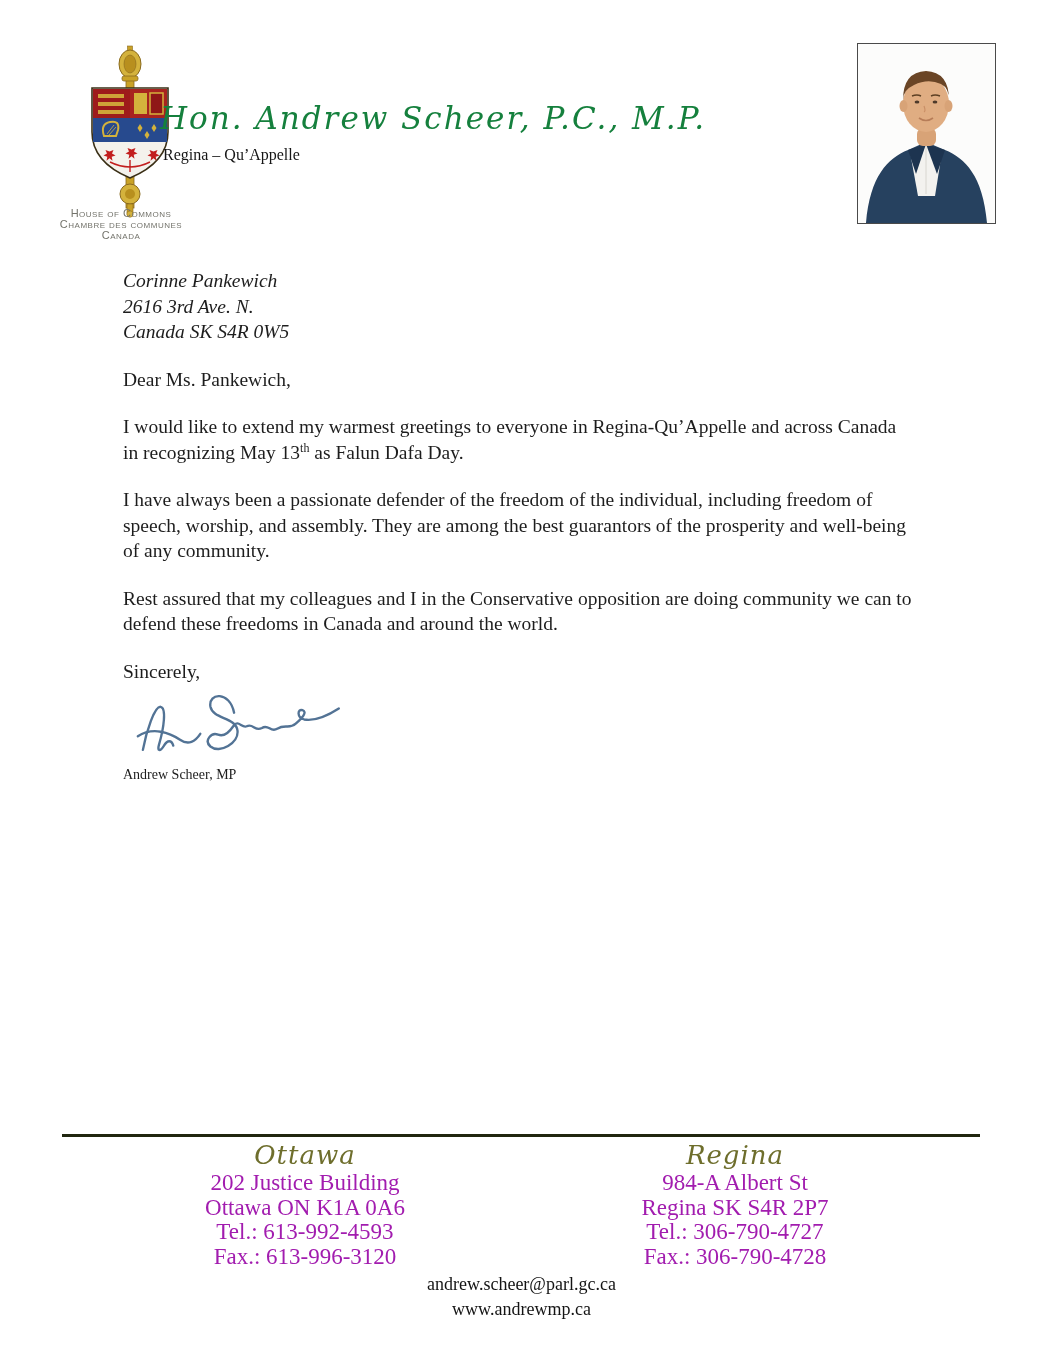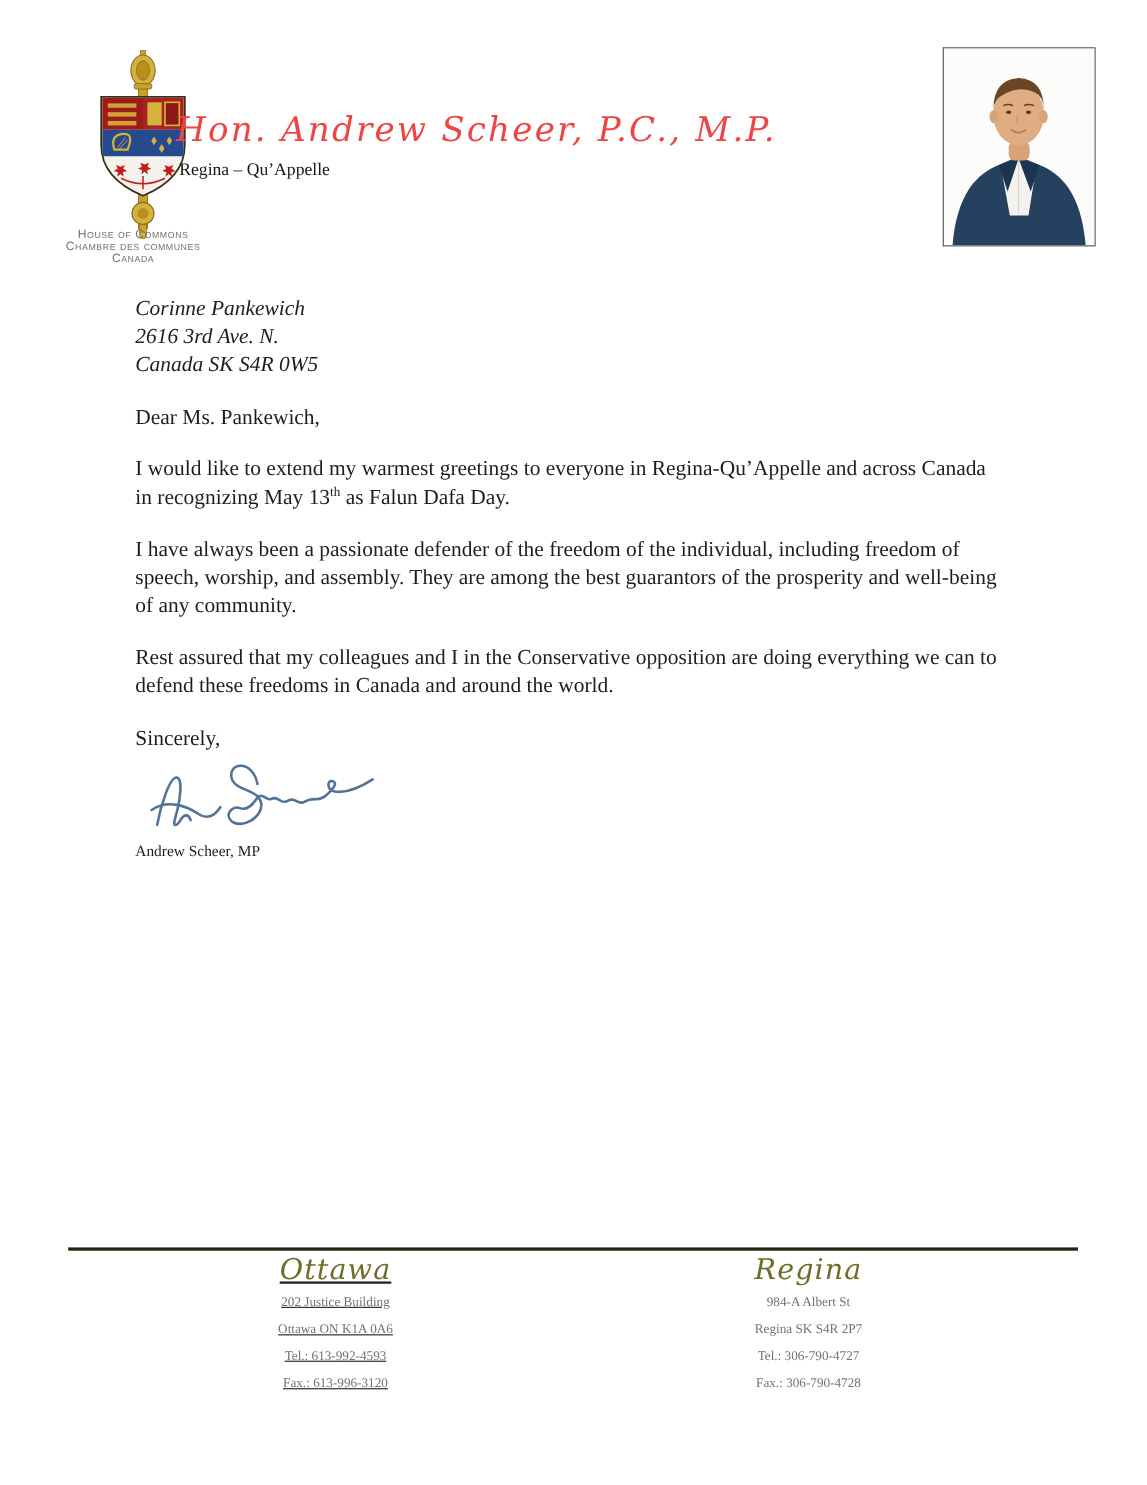--- a/index.html
+++ b/index.html
@@ -23,21 +23,21 @@
     font-size:11px;line-height:11px;
     letter-spacing:.5px;
     color:#73736b;
   }
   .mp-title{
     position:absolute;left:160px;top:98px;width:700px;
     font-family:"DejaVu Serif",serif;
     font-style:italic;
     font-size:31px;line-height:40px;
     letter-spacing:2px;
-    color:#ef4444;
+    color:#15803d;
     white-space:nowrap;
   }
   .riding{
     position:absolute;left:163px;top:146px;
     font-size:16px;color:#161616;
   }
   .photo{
     position:absolute;left:857px;top:43px;width:137px;height:179px;
     border:1px solid #4a4a4a;
     background:#fbfbfb;
@@ -58,31 +58,31 @@
 
   
   .footer-rule{
     position:absolute;left:62px;top:1134px;width:918px;height:3px;
     background:#20260f;
   }
   .footer-col{
     position:absolute;top:1139px;width:280px;
     text-align:center;
   }
-  .footer-col.ottawa{left:165px;text-decoration:underline;}
+  .footer-col.ottawa{left:165px;}
   .footer-col.regina{left:595px;}
   .footer-col .city-script{
     font-family:"DejaVu Serif",serif;
     font-style:italic;
     font-size:26px;line-height:32px;
     letter-spacing:1px;
     color:#6e6e2c;
   }
   .footer-col .addr-line{
-    font-size:12px;line-height:24.5px;color:#737373;
+    font-size:23px;line-height:24.5px;color:#a21caf;
   }
   .footer-contact{
     position:absolute;left:0;top:1272px;width:100%;
     text-align:center;
     font-size:18px;line-height:25px;color:#141414;
   }
 </style>
 </head>
 <body>
 
@@ -178,21 +178,21 @@
       <div>2616 3rd Ave. N.</div>
       <div>Canada SK S4R 0W5</div>
     </div>
 
     <p>Dear Ms. Pankewich,</p>
 
     <p><span>I would like to extend my warmest greetings to everyone in Regina-Qu’Appelle and across Canada in recognizing May 13</span><sup>th</sup><span> as Falun Dafa Day.</span></p>
 
     <p>I have always been a passionate defender of the freedom of the individual, including freedom of speech, worship, and assembly.  They are among the best guarantors of the prosperity and well-being of any community.</p>
 
-    <p>Rest assured that my colleagues and I in the Conservative opposition are doing everything we can to defend these freedoms in Canada and around the world.</p>
+    <p>Rest assured that my colleagues and I in the Conservative opposition are doing community we can to defend these freedoms in Canada and around the world.</p>
 
     <p style="margin-bottom:4px;">Sincerely,</p>
 
     <div class="signature-wrap">
       <svg width="250" height="76" viewBox="0 0 250 90">
         <g fill="none" stroke="#40648a" stroke-width="2.8" stroke-linecap="round" opacity="0.9">
           <path d="M10,78 C14,56 24,26 31,27 C38,28 35,52 29,72 C27,79 30,81 35,73 C39,66 44,66 46,73"></path>
           <path d="M4,62 C22,50 42,58 54,66 C64,73 72,68 78,59"></path>
           <path d="M118,34 C113,8 87,10 90,27 C93,42 120,39 122,55 C124,70 101,83 90,74 C82,67 91,57 99,60 C107,63 113,56 117,50 C123,41 127,53 133,50 C141,46 142,57 151,52 C159,47 161,58 169,53 C179,47 183,54 191,47 C199,40 205,33 199,31 C193,29 192,40 201,42 C212,44 228,38 242,29"></path>
         </g>
@@ -213,14 +213,18 @@
   </div>
 
   <div class="footer-col regina">
     <div class="city-script">Regina</div>
     <div class="addr-line">984-A Albert St</div>
     <div class="addr-line">Regina SK S4R 2P7</div>
     <div class="addr-line">Tel.: 306-790-4727</div>
     <div class="addr-line">Fax.: 306-790-4728</div>
   </div>
 
+  <div class="footer-contact">
+    <div>andrew.scheer@parl.gc.ca</div>
+    <div>www.andrewmp.ca</div>
+  </div>
 
 </div>
 
 </body></html>

